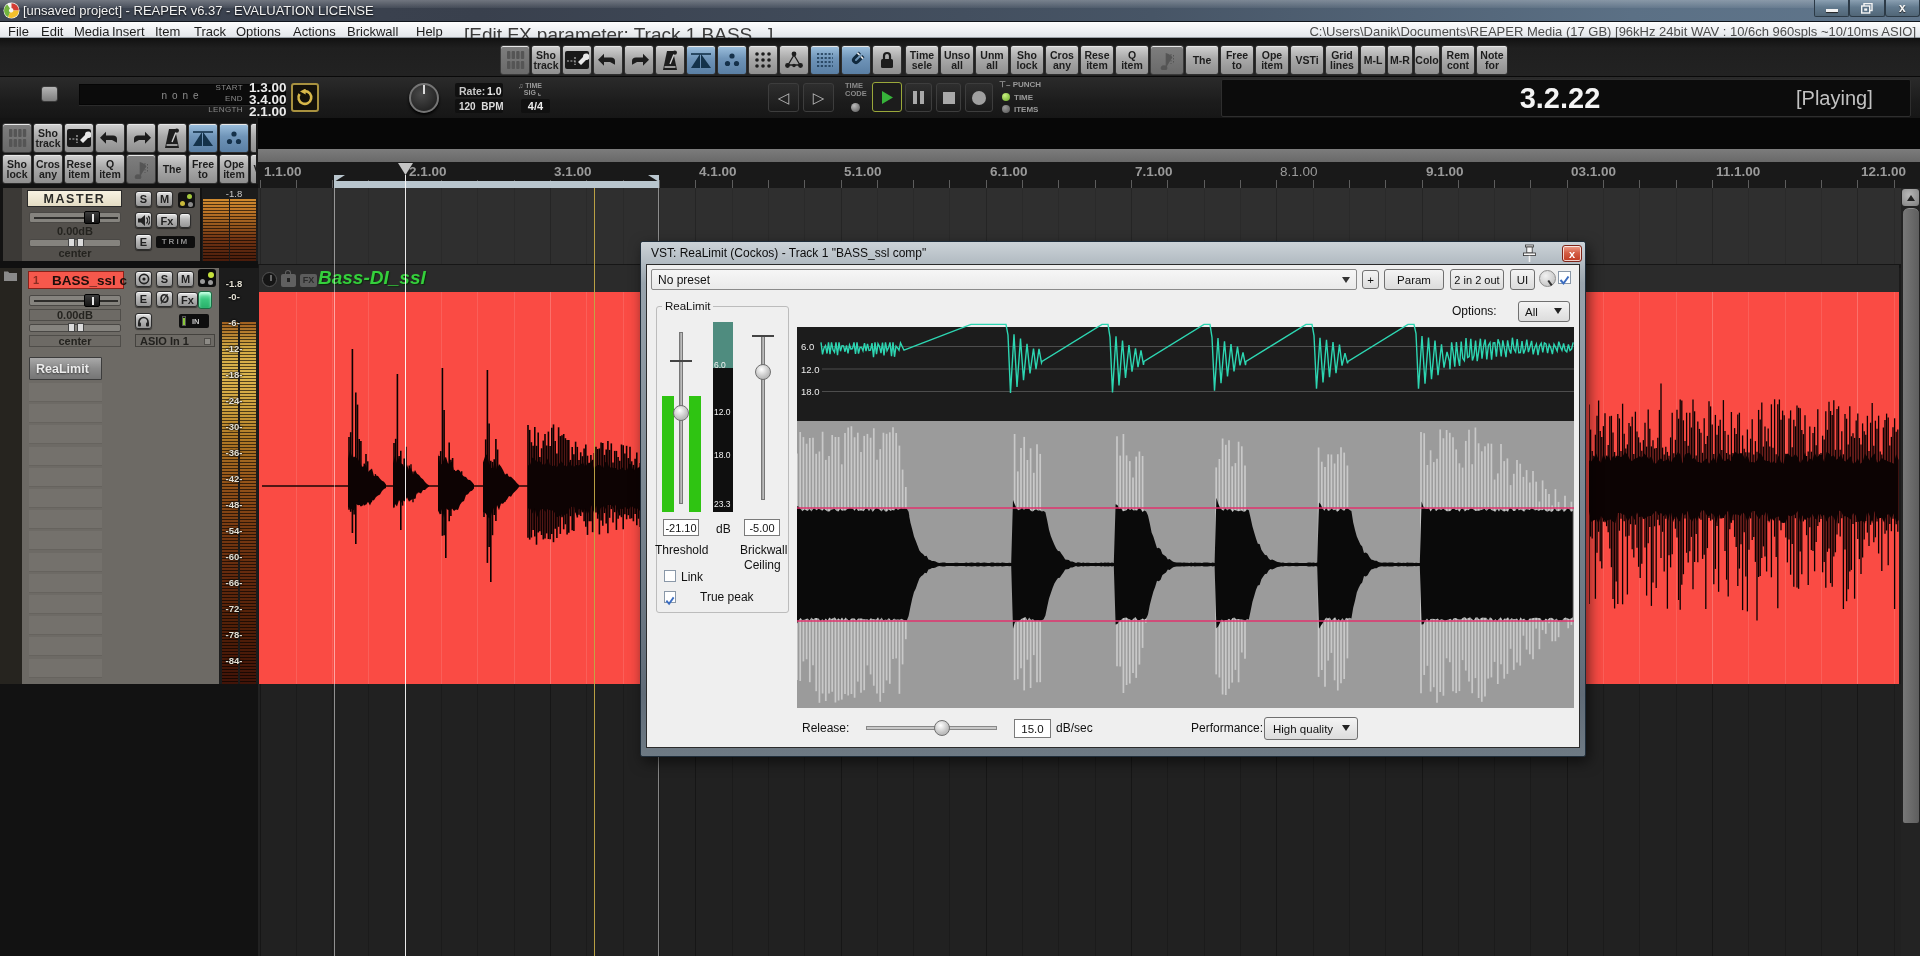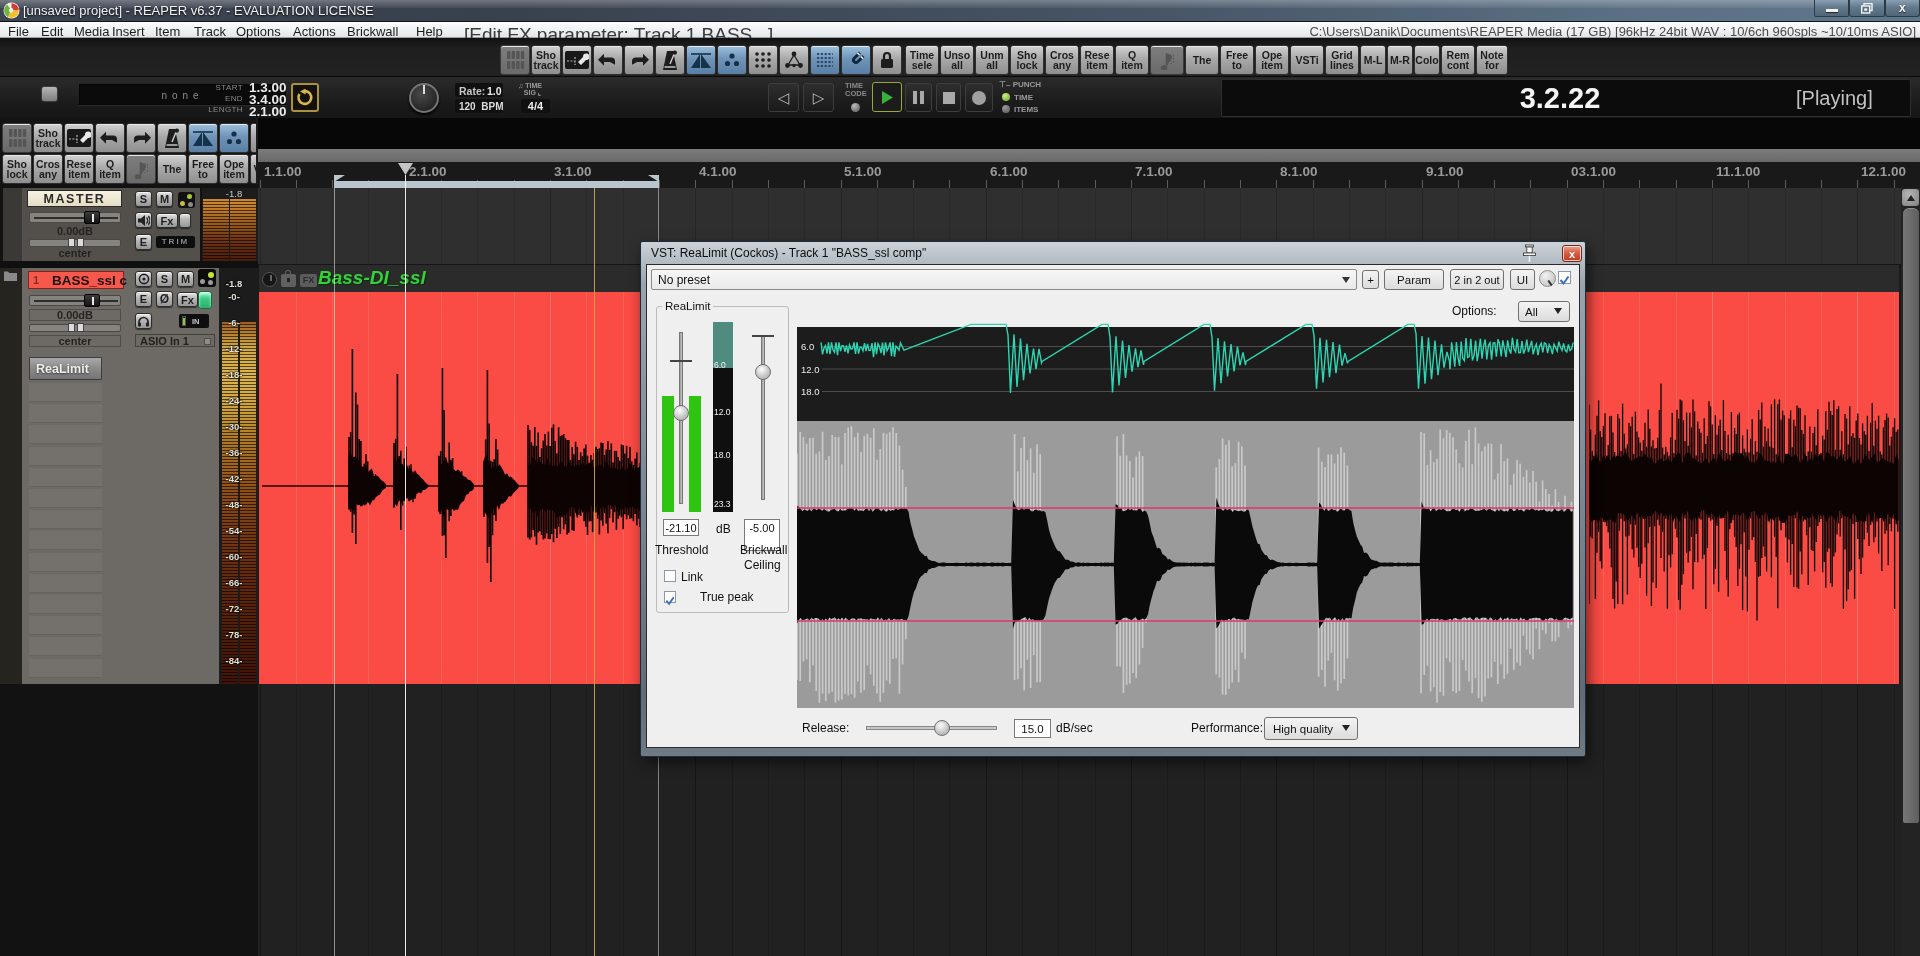--- a/index.html
+++ b/index.html
@@ -446,21 +446,21 @@
 <div class="ab" style="left:258px;top:118px;width:1662px;height:31px;background:#070707"></div>
 <div class="ab" style="left:258px;top:149px;width:1662px;height:13px;background:linear-gradient(#7c7c7c,#696969)"></div>
 <div class="ab" style="left:258px;top:162px;width:1662px;height:26px;background:#191919"></div>
 <div class="ab" style="left:264px;top:164px;font-size:13.5px;font-weight:bold;color:#9a9a9a">1.1.00</div>
 <div class="ab" style="left:409px;top:164px;font-size:13.5px;font-weight:bold;color:#9a9a9a">2.1.00</div>
 <div class="ab" style="left:554px;top:164px;font-size:13.5px;font-weight:bold;color:#9a9a9a">3.1.00</div>
 <div class="ab" style="left:699px;top:164px;font-size:13.5px;font-weight:bold;color:#9a9a9a">4.1.00</div>
 <div class="ab" style="left:844px;top:164px;font-size:13.5px;font-weight:bold;color:#9a9a9a">5.1.00</div>
 <div class="ab" style="left:990px;top:164px;font-size:13.5px;font-weight:bold;color:#9a9a9a">6.1.00</div>
 <div class="ab" style="left:1135px;top:164px;font-size:13.5px;font-weight:bold;color:#9a9a9a">7.1.00</div>
-<div class="ab" style="left:1280px;top:164px;font-size:13.5px;font-weight:bold;color:#9a9a9a">8.1.00</div>
+<div class="ab" style="left:1280px;top:164px;font-size:13.5px;font-weight:normal;color:#9a9a9a">8.1.00</div>
 <div class="ab" style="left:1426px;top:164px;font-size:13.5px;font-weight:bold;color:#9a9a9a">9.1.00</div>
 <div class="ab" style="left:1571px;top:164px;font-size:13.5px;font-weight:bold;color:#9a9a9a">03.1.00</div>
 <div class="ab" style="left:1716px;top:164px;font-size:13.5px;font-weight:bold;color:#9a9a9a">11.1.00</div>
 <div class="ab" style="left:1861px;top:164px;font-size:13.5px;font-weight:bold;color:#9a9a9a">12.1.00</div>
 <div class="vline" style="left:259.5px;top:180px;height:8px;background:#5d5d5d"></div>
 <div class="vline" style="left:295.8px;top:180px;height:8px;background:#5d5d5d"></div>
 <div class="vline" style="left:332.1px;top:180px;height:8px;background:#5d5d5d"></div>
 <div class="vline" style="left:368.4px;top:180px;height:8px;background:#5d5d5d"></div>
 <div class="vline" style="left:404.8px;top:180px;height:8px;background:#5d5d5d"></div>
 <div class="vline" style="left:441.1px;top:180px;height:8px;background:#5d5d5d"></div>
@@ -1066,21 +1066,21 @@
 <div class="ab" style="left:713px;top:322px;width:20px;height:190px;background:#0f0f0f;z-index:11"></div>
 <div class="ab" style="left:713px;top:322px;width:20px;height:46px;background:#4f8c7f;z-index:11"></div>
 <div class="ab" style="left:714px;top:360.0px;font-size:8.5px;color:#f2f2f2;z-index:11">6.0</div>
 <div class="ab" style="left:714px;top:406.5px;font-size:8.5px;color:#f2f2f2;z-index:11">12.0</div>
 <div class="ab" style="left:714px;top:449.5px;font-size:8.5px;color:#f2f2f2;z-index:11">18.0</div>
 <div class="ab" style="left:714px;top:498.5px;font-size:8.5px;color:#f2f2f2;z-index:11">23.3</div>
 <div class="ab" style="left:761px;top:336px;width:4px;height:164px;background:linear-gradient(90deg,#9a9a9a,#c8c8c8);border:1px solid #777;z-index:11"></div>
 <div class="ab" style="left:752px;top:335px;width:22px;height:2px;background:#444;z-index:11"></div>
 <div class="ab" style="left:755px;top:364px;width:16px;height:16px;border-radius:50%;background:radial-gradient(circle at 40% 32%,#fff,#c2c2c2 60%,#a8a8a8);border:1px solid #707070;z-index:11"></div>
 <div class="ab" style="left:663px;top:519px;width:36px;height:17px;background:#fff;border:1px solid #7a7a7a;font-size:11px;color:#111;text-align:center;line-height:16px;z-index:11">-21.10</div>
-<div class="ab" style="left:744px;top:519px;width:36px;height:32px;background:#fff;border:1px solid #7a7a7a;font-size:11px;color:#111;text-align:center;line-height:16px;z-index:11">-5.00</div>
+<div class="ab" style="left:744px;top:519px;width:36px;height:17px;background:#fff;border:1px solid #7a7a7a;font-size:11px;color:#111;text-align:center;line-height:16px;z-index:11">-5.00</div>
 <div class="lbl" style="left:716px;top:522px;z-index:11">dB</div>
 <div class="lbl" style="left:655px;top:543px;z-index:11">Threshold</div>
 <div class="lbl" style="left:740px;top:543px;z-index:11">Brickwall</div>
 <div class="lbl" style="left:744px;top:558px;z-index:11">Ceiling</div>
 <div class="cb" style="left:664px;top:570px;width:12px;height:12px;z-index:11"></div>
 <div class="lbl" style="left:681px;top:570px;z-index:11">Link</div>
 <div class="cb" style="left:664px;top:591px;width:12px;height:12px;z-index:11"><svg width="10" height="10" viewBox="0 0 11 11">
       <path d="M1.5 5 L4.5 8.5 L9.5 1.5" fill="none" stroke="#3a6cc0" stroke-width="2"></path>
     </svg></div>
 <div class="lbl" style="left:700px;top:590px;z-index:11">True peak</div>

